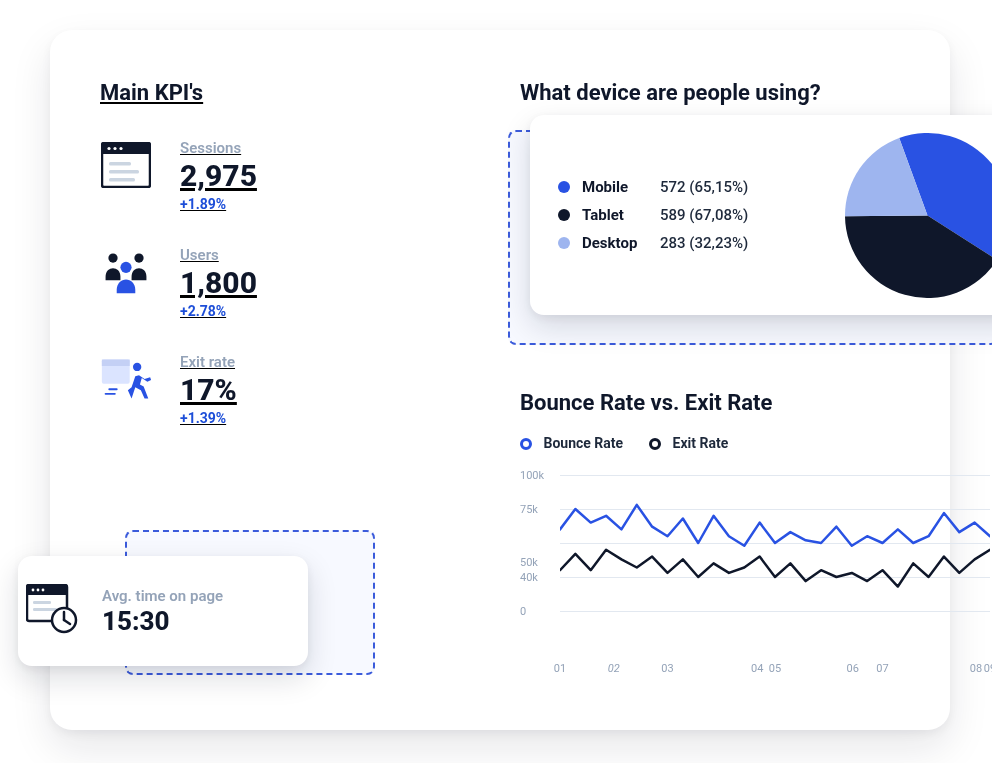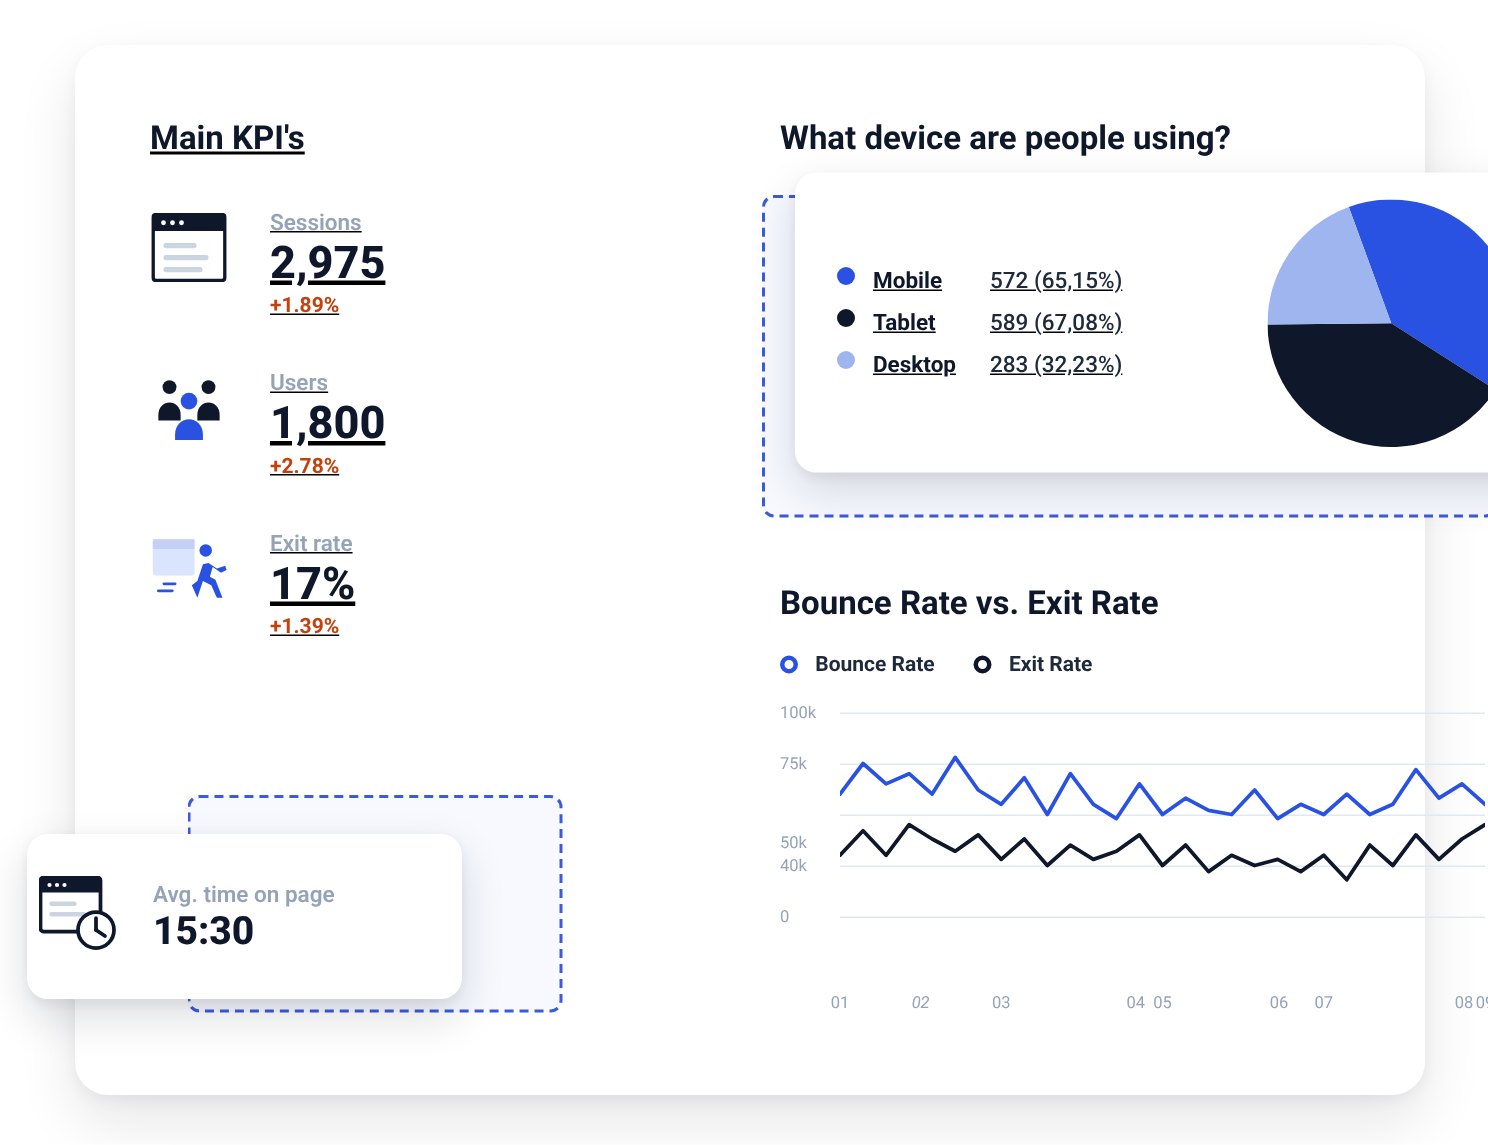--- a/index.html
+++ b/index.html
@@ -57,21 +57,21 @@
   .kpi-value {
     font-size: 30px;
     font-weight: 800;
     color: #0f172a;
     line-height: 1.1;
     margin-top: 2px;
   }
   .kpi-delta {
     font-size: 14px;
     font-weight: 700;
-    color: #c2410c;
+    color: #1d4ed8;
     margin-top: 4px;
   }
 
   
   .dashed-box-left {
     position:absolute;
     left: 75px;
     top: 500px;
     width: 250px;
     height: 145px;
@@ -128,23 +128,23 @@
     border-radius: 14px;
     box-shadow: 0 12px 30px rgba(16,24,40,0.14), 0 3px 8px rgba(16,24,40,0.06);
     display:flex;
     align-items:center;
     padding: 0 20px 0 28px;
     gap: 20px;
   }
   .legend { flex:1; }
   .legend-row {
     display:flex;
+    align-items:center;
     font-size: 15px;
     margin: 10px 0;
-    text-decoration: underline;
   }
   .dot { width:12px; height:12px; border-radius:50%; margin-right:12px; }
   .legend-label { font-weight:700; color:#0f172a; width:78px; }
   .legend-val { color:#1e293b; font-weight:500; }
 
   
   .bve {
     position:absolute;
     left: 470px;
     top: 360px;

